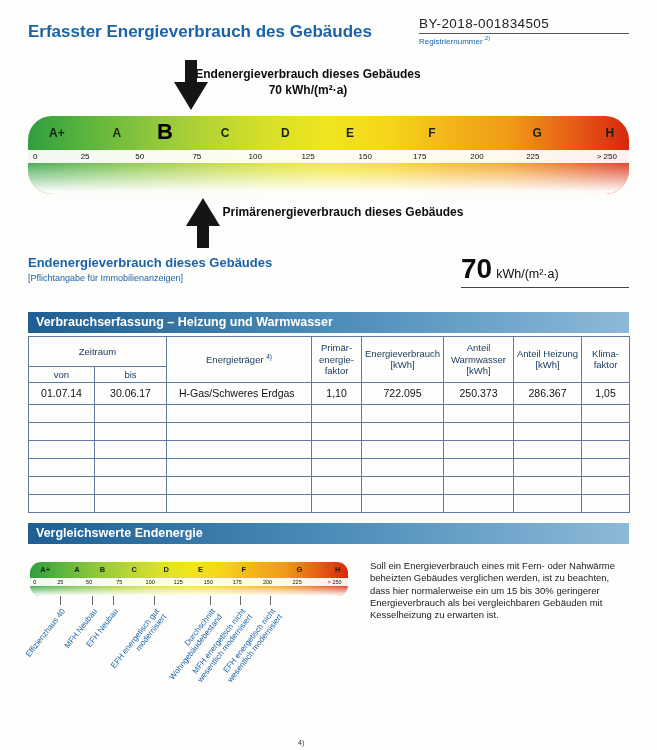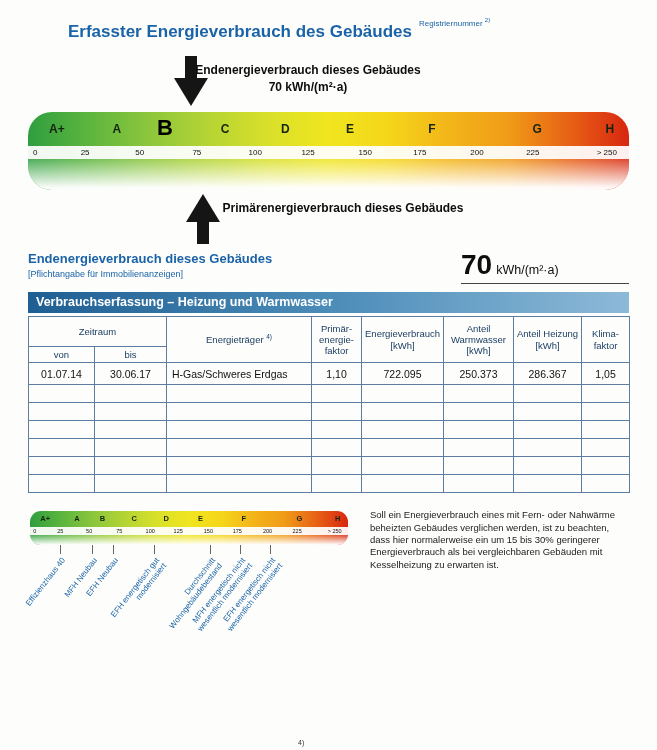--- a/index.html
+++ b/index.html
@@ -12,31 +12,31 @@
     --scale-orange:#f09b17;
     --scale-red:#d8260f;
     --ink:#111111;
   }
   *{box-sizing:border-box;}
   html,body{margin:0;padding:0;background:#e9e9e6;}
   body{font-family:"Liberation Sans", sans-serif;}
   .page{width:657px;height:750px;margin:0 auto;position:relative;overflow:hidden;
         background:#fdfdfb;padding:16px 28px 0;}
   
-  .hdr{display:flex;justify-content:space-between;align-items:flex-start;margin-left:40px;}
+  .hdr{display:flex;justify-content:space-between;align-items:flex-start;}
   .hdr-title{color:var(--accent-blue);font-size:17px;font-weight:bold;padding-top:6px;}
   .reg{width:210px;}
   .reg-num{font-size:13.5px;color:#222;border-bottom:1px solid #555;padding-bottom:2px;letter-spacing:.4px;}
   .reg-label{font-size:8px;color:var(--accent-blue);margin-top:1px;}
   .reg-label sup{font-size:6px;}
   
   .banner{height:21px;line-height:21px;color:#fff;font-weight:bold;font-size:12.5px;padding-left:8px;
           background:linear-gradient(90deg,var(--banner-dark) 0%,#4b8cb8 50%,var(--banner-light) 100%);}
   .banner-1{margin-top:14px;}
-  .banner-2{margin-top:8px;}
+  .banner-2{margin-top:24px;}
   .banner-3{margin-top:10px;}
   
   .scale-area{position:relative;height:207px;}
   svg.arrow{fill:#151515;position:absolute;}
   .arrow-down{left:146px;top:14px;}
   .arrow-up{left:158px;top:152px;}
   .end-label{position:absolute;left:150px;top:20px;width:260px;text-align:center;
              font-weight:bold;font-size:12px;color:#0d0d0d;line-height:1.4;}
   .primary-label{position:absolute;left:190px;top:158px;width:250px;text-align:center;
              font-weight:bold;font-size:12px;color:#0d0d0d;line-height:1.4;}
@@ -60,21 +60,21 @@
   .ee-unit{font-size:12.5px;color:#0d0d0d;margin-left:4px;}
   
   table{border-collapse:collapse;width:601px;margin-top:3px;table-layout:fixed;}
   th,td{border:1px solid var(--table-border);}
   thead th{color:#1c3e63;font-weight:normal;font-size:9.5px;text-align:center;vertical-align:middle;
            padding:2px;line-height:1.18;}
   thead th sup{font-size:6.5px;}
   tr.sub th{height:13px;font-size:9.5px;margin-left:44px;}
   td{font-size:10px;color:#111;text-align:center;height:18px;padding:1px 3px;}
   tr.data td{height:22px;font-size:10.5px;}
-  td.left{text-align:left;padding-left:5px;}
+  td.left{text-align:left;padding-left:12px;}
   
   .cmp{display:flex;margin-top:10px;}
   .cmp-left{position:relative;width:330px;height:158px;flex:none;}
   .mini-bar{position:absolute;top:8px;left:2px;width:318px;height:34px;border-radius:11px;overflow:hidden;
        background:linear-gradient(90deg,var(--scale-green) 0%,#5cb53e 10%,#8cc63c 20%,#b5d433 30%,
                   #d9e02a 40%,var(--scale-yellow) 50%,#f5d61a 60%,#f3b519 70%,var(--scale-orange) 80%,
                   #e65c15 91%,var(--scale-red) 100%);}
   .mini-bar::after{content:"";position:absolute;left:0;right:0;top:24px;bottom:0;
        background:linear-gradient(180deg,rgba(255,255,255,.15) 0%,rgba(255,255,255,.97) 95%);}
   .sl2{position:absolute;transform:translateX(-50%);top:3px;font-size:7.5px;font-weight:bold;color:#15240f;}
@@ -88,20 +88,21 @@
   .foot{position:absolute;left:298px;bottom:4px;font-size:7px;color:#333;}
 </style>
 </head>
 <body>
 
 <div class="page">
 
   <div class="hdr">
     <div class="hdr-title">Erfasster Energieverbrauch des Gebäudes</div>
     <div class="reg">
+      <div class="reg-num">BY-2018-001834505</div>
       <div class="reg-label"><span>Registriernummer</span>&nbsp;<sup>2)</sup></div>
     </div>
   </div>
 
 
   <div class="scale-area">
     <svg class="arrow arrow-down" width="34" height="50" viewBox="0 0 34 50">
       <rect x="11" y="0" width="12" height="24"></rect>
       <polygon points="0,22 34,22 17,50"></polygon>
     </svg>
@@ -251,20 +252,21 @@
           <td></td>
           <td></td>
           <td></td>
           <td></td>
           <td></td>
           <td></td>
         </tr>
     </tbody>
   </table>
 
+  <div class="banner banner-3">Vergleichswerte Endenergie</div>
 
   <div class="cmp">
     <div class="cmp-left">
       <div class="mini-bar">
         <span class="sl2" style="left:4.8%">A+</span>
         <span class="sl2" style="left:14.8%">A</span>
         <span class="sl2" style="left:22.8%">B</span>
         <span class="sl2" style="left:32.8%">C</span>
         <span class="sl2" style="left:42.8%">D</span>
         <span class="sl2" style="left:53.6%">E</span>

